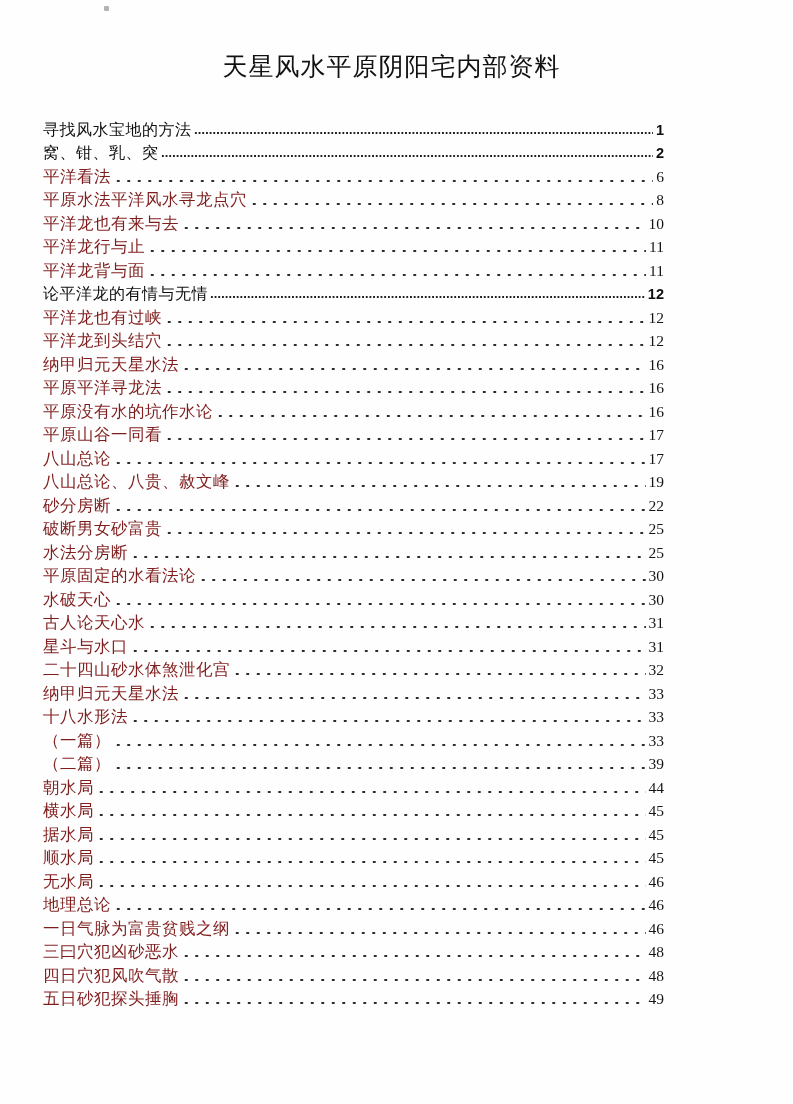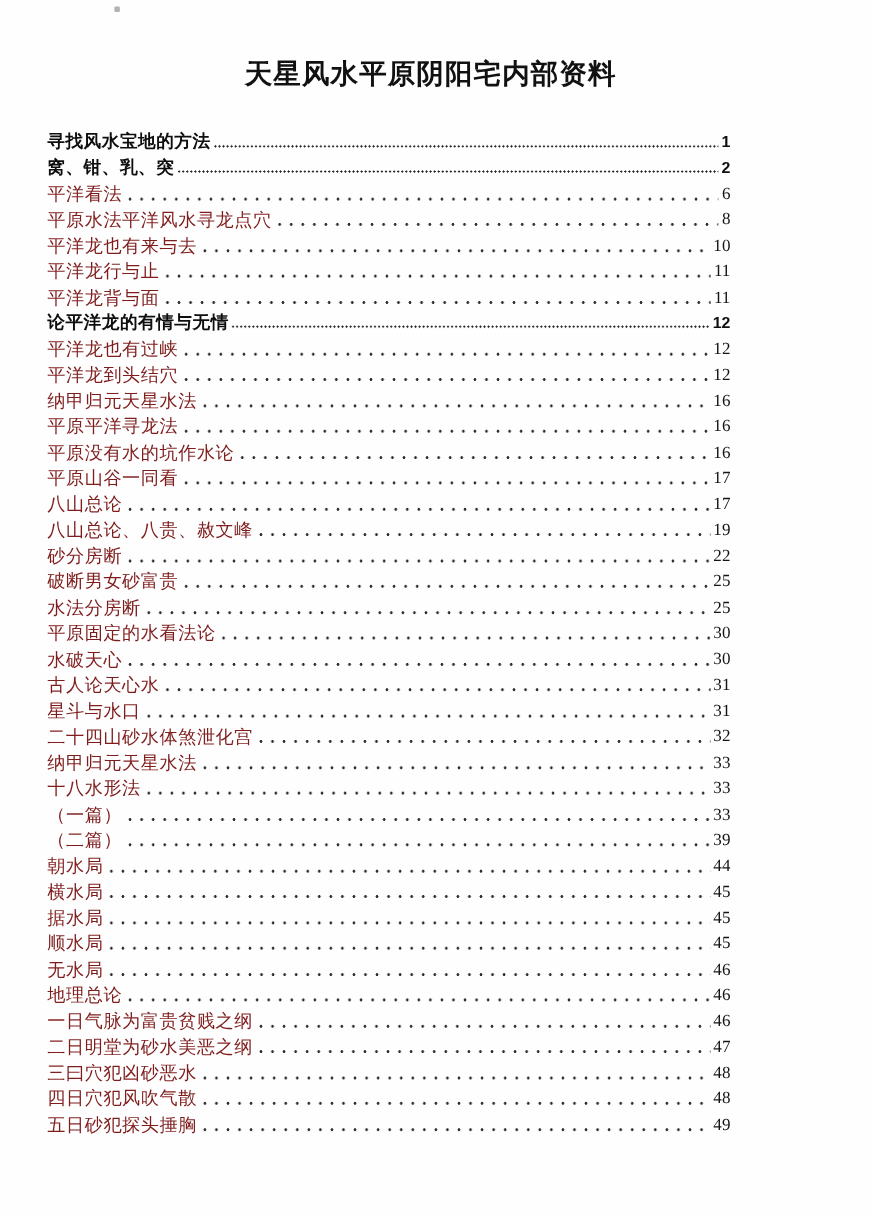--- a/index.html
+++ b/index.html
@@ -28,21 +28,21 @@
   }
   .doc-title {
     position: absolute;
     left: 0;
     right: 10px;
     top: 50px;
     margin: 0;
     text-align: center;
     font-family: "Liberation Sans", sans-serif;
     font-size: 25px;
-    font-weight: 700;
+    font-weight: 400;
     letter-spacing: 1px;
     color: #111;
   }
   .toc {
     position: absolute;
     left: 43px;
     top: 116px;
     width: 621px;
   }
   .toc-row {
@@ -70,21 +70,21 @@
   .toc-page {
     white-space: nowrap;
     font-size: 15.5px;
     line-height: 20px;
     font-family: "Liberation Serif", serif;
     color: #141414;
   }
   
   .toc-row.emphasis .toc-label {
     font-family: "Liberation Sans", sans-serif;
-    font-weight: 700;
+    font-weight: 400;
     font-size: 16px;
     color: #0e0e0e;
   }
   .toc-row.emphasis .dot-leader {
     background-image: radial-gradient(circle, #1e1e1e 0.8px, rgba(0,0,0,0) 1.1px);
     background-size: 3.7px 6px;
     margin-bottom: 4px;
   }
   .toc-row.emphasis .toc-page {
     font-family: "Liberation Sans", sans-serif;
@@ -307,25 +307,20 @@
     <span class="dot-leader"></span>
     <span class="toc-page">46</span>
   </div>
 
   <div class="toc-row">
     <span class="toc-label">一日气脉为富贵贫贱之纲</span>
     <span class="dot-leader"></span>
     <span class="toc-page">46</span>
   </div>
 
-  <div class="toc-row">
-    <span class="toc-label">二日明堂为砂水美恶之纲</span>
-    <span class="dot-leader"></span>
-    <span class="toc-page">47</span>
-  </div>
 
   <div class="toc-row">
     <span class="toc-label">三曰穴犯凶砂恶水</span>
     <span class="dot-leader"></span>
     <span class="toc-page">48</span>
   </div>
 
   <div class="toc-row">
     <span class="toc-label">四日穴犯风吹气散</span>
     <span class="dot-leader"></span>

